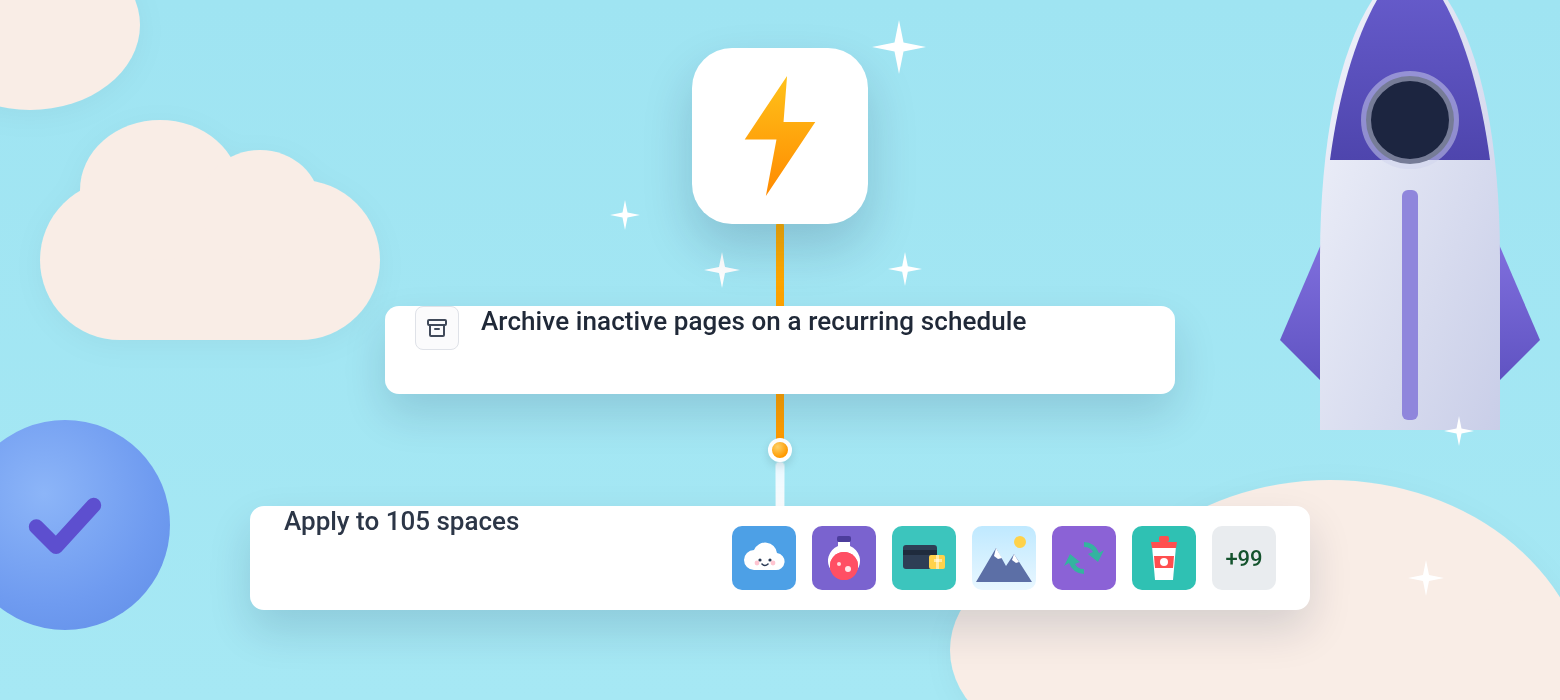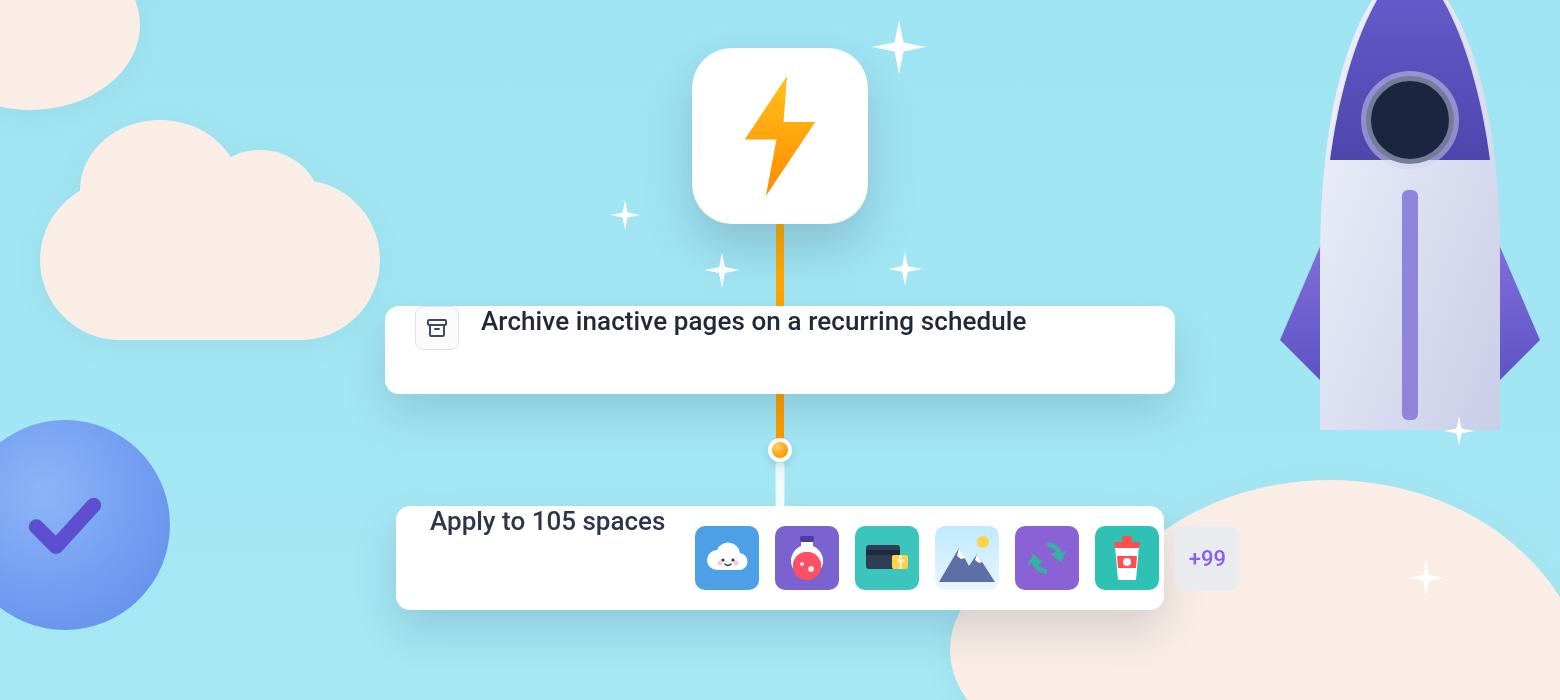--- a/index.html
+++ b/index.html
@@ -34,29 +34,29 @@
   .bolt-card { position:absolute; left:50%; top:48px; transform:translateX(-50%); width:176px; height:176px; border-radius:40px; background:#fff; box-shadow: 0 24px 50px rgba(9,30,66,.18); display:flex; align-items:center; justify-content:center; z-index:4; }
   .bolt-card svg { width:86px; height:120px; }
 
   .connector-top { position:absolute; left:50%; top:222px; transform:translateX(-50%); width:8px; height:90px; background: linear-gradient(180deg,#FFB000,#FFA200); border-radius:4px; z-index:2; }
   .connector-node { position:absolute; left:50%; top:450px; transform:translate(-50%,-50%); width:24px; height:24px; border-radius:50%; background: radial-gradient(circle at 35% 30%, #FFD36A 0%, #FF9A00 70%); border:4px solid #fff; box-shadow:0 4px 10px rgba(0,0,0,.12); z-index:3; }
   .connector-mid { position:absolute; left:50%; top:390px; transform:translateX(-50%); width:8px; height:65px; background: linear-gradient(180deg,#FFA200,#FF9A00); border-radius:4px; z-index:2;}
   .connector-bot { position:absolute; left:50%; top:462px; transform:translateX(-50%); width:8px; height:50px; background: linear-gradient(180deg,#e6f7ff,#ffffff); border-radius:4px; z-index:2; box-shadow:0 0 0 1px rgba(255,255,255,.4);}
 
   .card { position:absolute; left:50%; transform:translateX(-50%); background:#fff; border-radius:14px; box-shadow: 0 20px 44px rgba(9,30,66,.14); z-index:4; display:flex; }
   .card.rule { top:306px; width:790px; height:88px; padding:0 30px; gap:22px; }
-  .card.spaces { top:506px; width:768px; height:104px; padding:0 34px; gap:30px; justify-content:space-between; }
+  .card.spaces { top:506px; width:1060px; height:104px; padding:0 34px; gap:30px; justify-content:space-between; }
 
   .rule-icon { width:44px; height:44px; border-radius:8px; border:1px solid #dfe2e8; background:#fbfbfc; display:flex; align-items:center; justify-content:center; color:#414a5a; flex:none; }
   .rule-title { font-size:26px; color:#202938; font-weight:500; letter-spacing:.1px; white-space:nowrap; }
 
   .spaces-label { font-size:26px; color:#2c3647; font-weight:500; white-space:nowrap; }
   .spaces-row { display:flex; gap:16px; align-items:center; }
   .tile { width:64px; height:64px; border-radius:10px; display:flex; align-items:center; justify-content:center; flex:none; position:relative; overflow:hidden; }
-  .tile.more { background:#e9ecef; color:#8b5cf6; font-size:22px; font-weight:500; }
+  .tile.more { background:#e9ecef; color:#14532d; font-size:22px; font-weight:500; }
 
   .tile.sky   { background:#4da0e6; }
   .tile.lab   { background:#7a63cf; }
   .tile.card2 { background:#3cc5bd; }
   .tile.mount { background: linear-gradient(180deg,#bfe9ff 0%,#e9f7ff 100%); }
   .tile.sync  { background:#8b62d6; }
   .tile.cup   { background:#2fc1b3; }
 </style>
 </head>
 <body>

